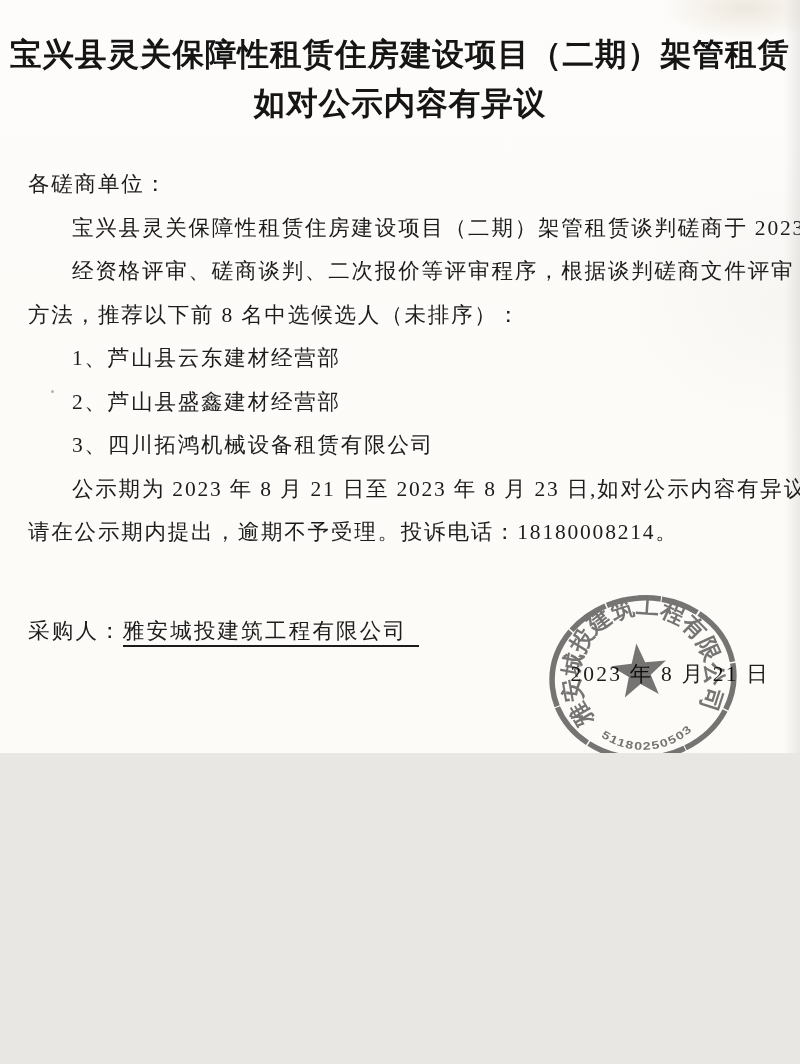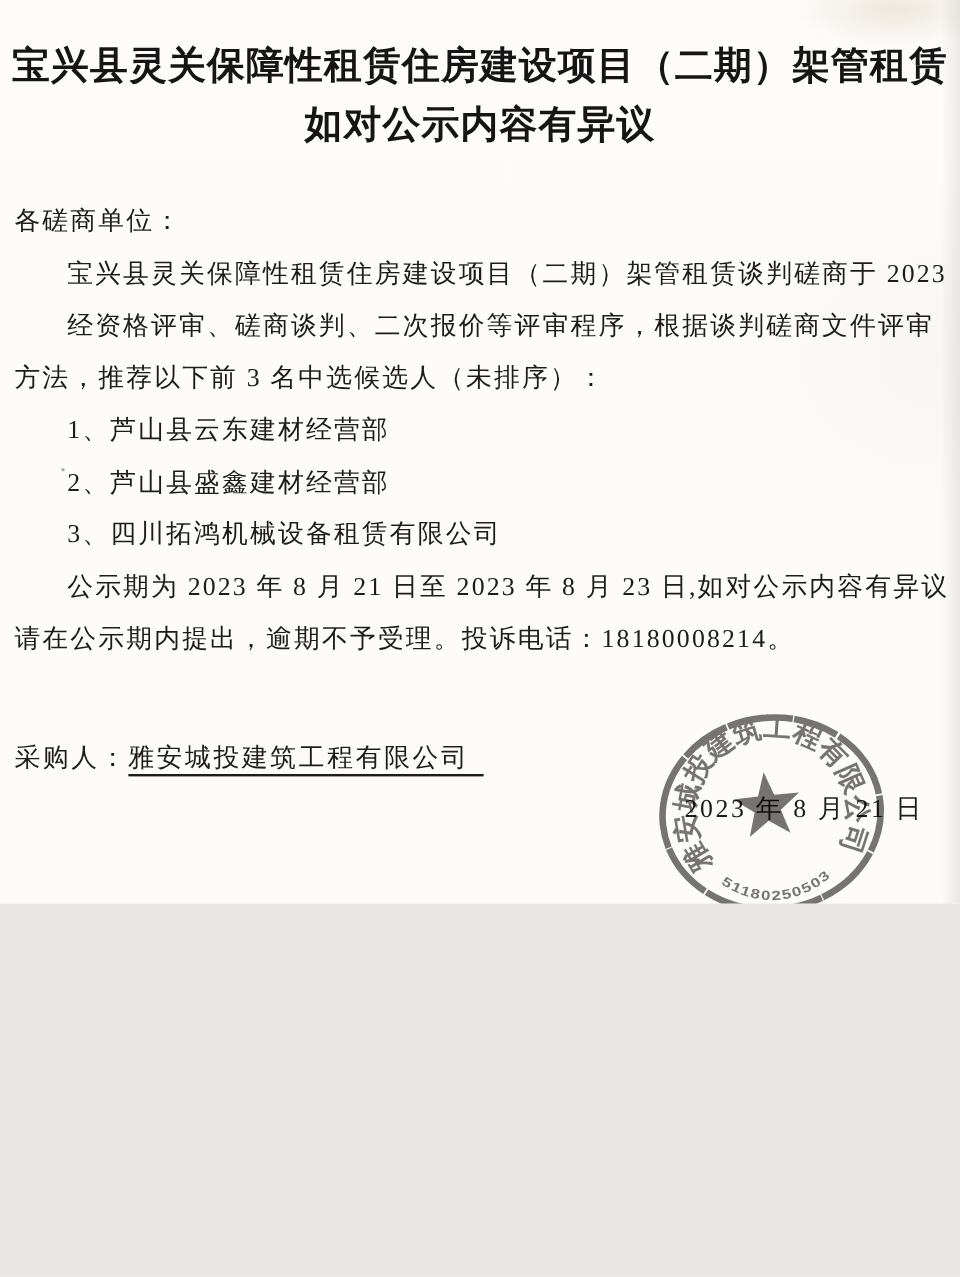--- a/index.html
+++ b/index.html
@@ -25,21 +25,21 @@
     position:absolute; left:51px; top:390px; width:3px; height:3px;
     border-radius:50%; background:rgba(90,90,90,.45);
   }
   .title{
     position:absolute; top:30px; left:10px; right:10px;
     text-align:center; font-weight:700; color:#151515;
     font-family:"Liberation Sans","DejaVu Sans",sans-serif;
     font-size:31.5px; line-height:49px; letter-spacing:1px;
   }
   .content{
-    position:absolute; top:163px; left:12px; right:22px;
+    position:absolute; top:163px; left:28px; right:22px;
     font-size:21.5px; line-height:43.5px; letter-spacing:1.8px;
     color:#1c1c1c;
   }
   .line{ white-space:nowrap; }
   .indent{ padding-left:44px; }
   .sig-line{
     margin-top:55px; text-align:left; letter-spacing:2.2px; white-space:nowrap;
   }
   .sig-name{
     border-bottom:2px solid #1c1c1c; padding-right:12px; padding-bottom:2px;
@@ -63,21 +63,21 @@
 
   <div class="title">
     <div>宝兴县灵关保障性租赁住房建设项目（二期）架管租赁</div>
     <div>如对公示内容有异议</div>
   </div>
 
   <div class="content">
     <div class="line">各磋商单位：</div>
     <div class="line indent">宝兴县灵关保障性租赁住房建设项目（二期）架管租赁谈判磋商于 2023</div>
     <div class="line indent">经资格评审、磋商谈判、二次报价等评审程序，根据谈判磋商文件评审</div>
-    <div class="line">方法，推荐以下前 3 名中选候选人（未排序）：</div>
+    <div class="line">方法，推荐以下前 8 名中选候选人（未排序）：</div>
     <div class="line indent">1、芦山县云东建材经营部</div>
     <div class="line indent">2、芦山县盛鑫建材经营部</div>
     <div class="line indent">3、四川拓鸿机械设备租赁有限公司</div>
     <div class="line indent">公示期为 2023 年 8 月 21 日至 2023 年 8 月 23 日,如对公示内容有异议，</div>
     <div class="line">请在公示期内提出，逾期不予受理。投诉电话：18180008214。</div>
 
     <div class="sig-line"><span>采购人：</span><span class="sig-name">雅安城投建筑工程有限公司</span></div>
 
     <div class="date-line">2023 年 8 月 21 日</div>
   </div>

